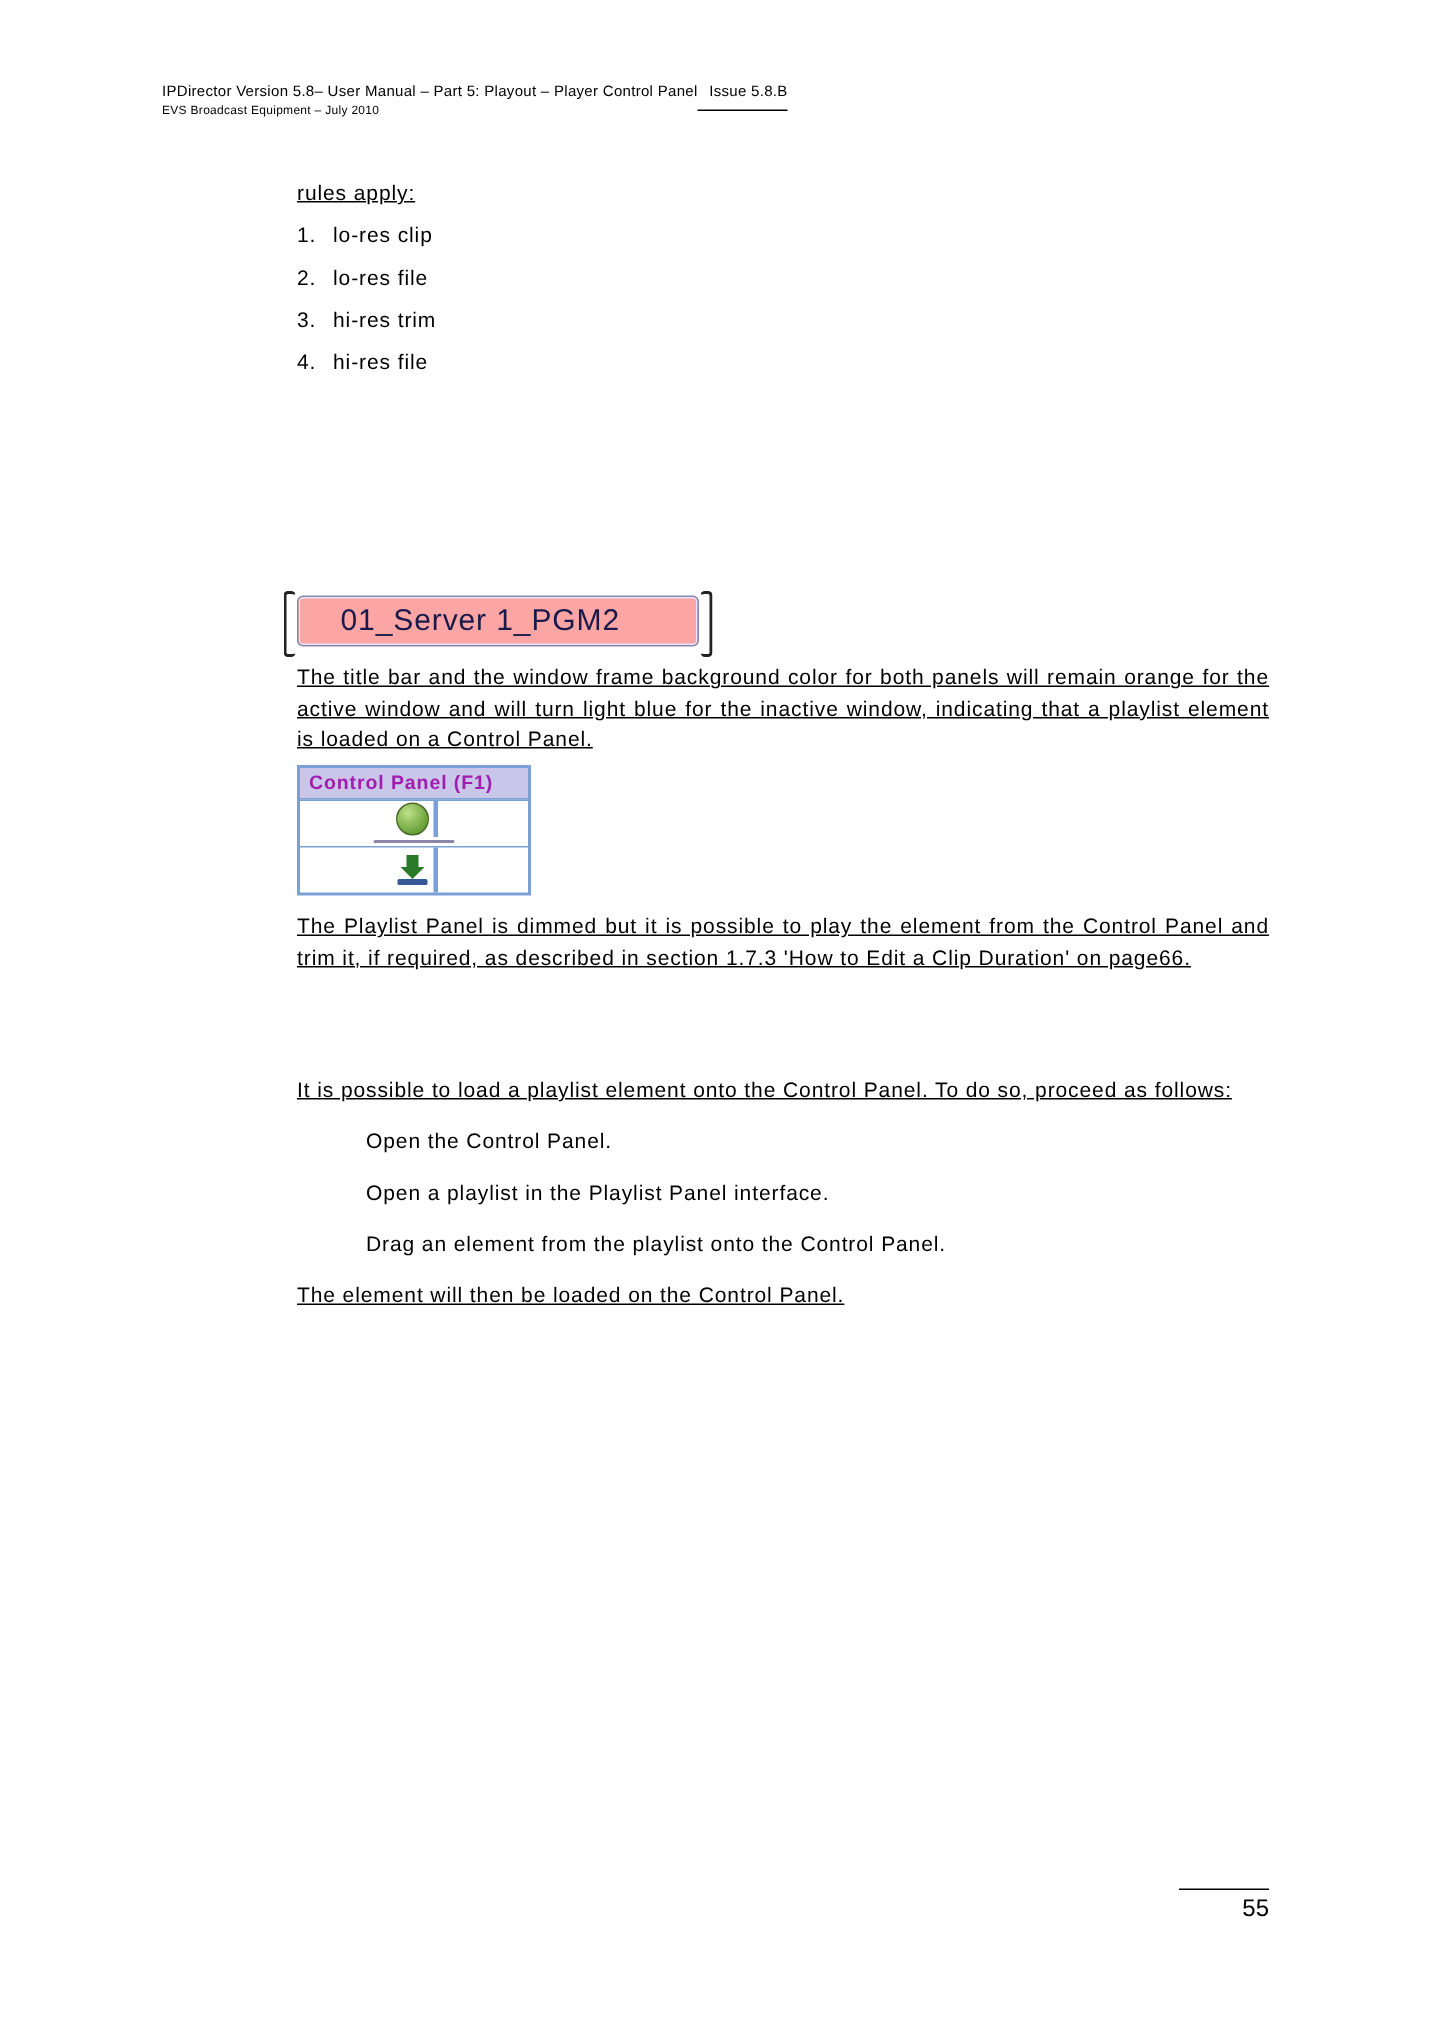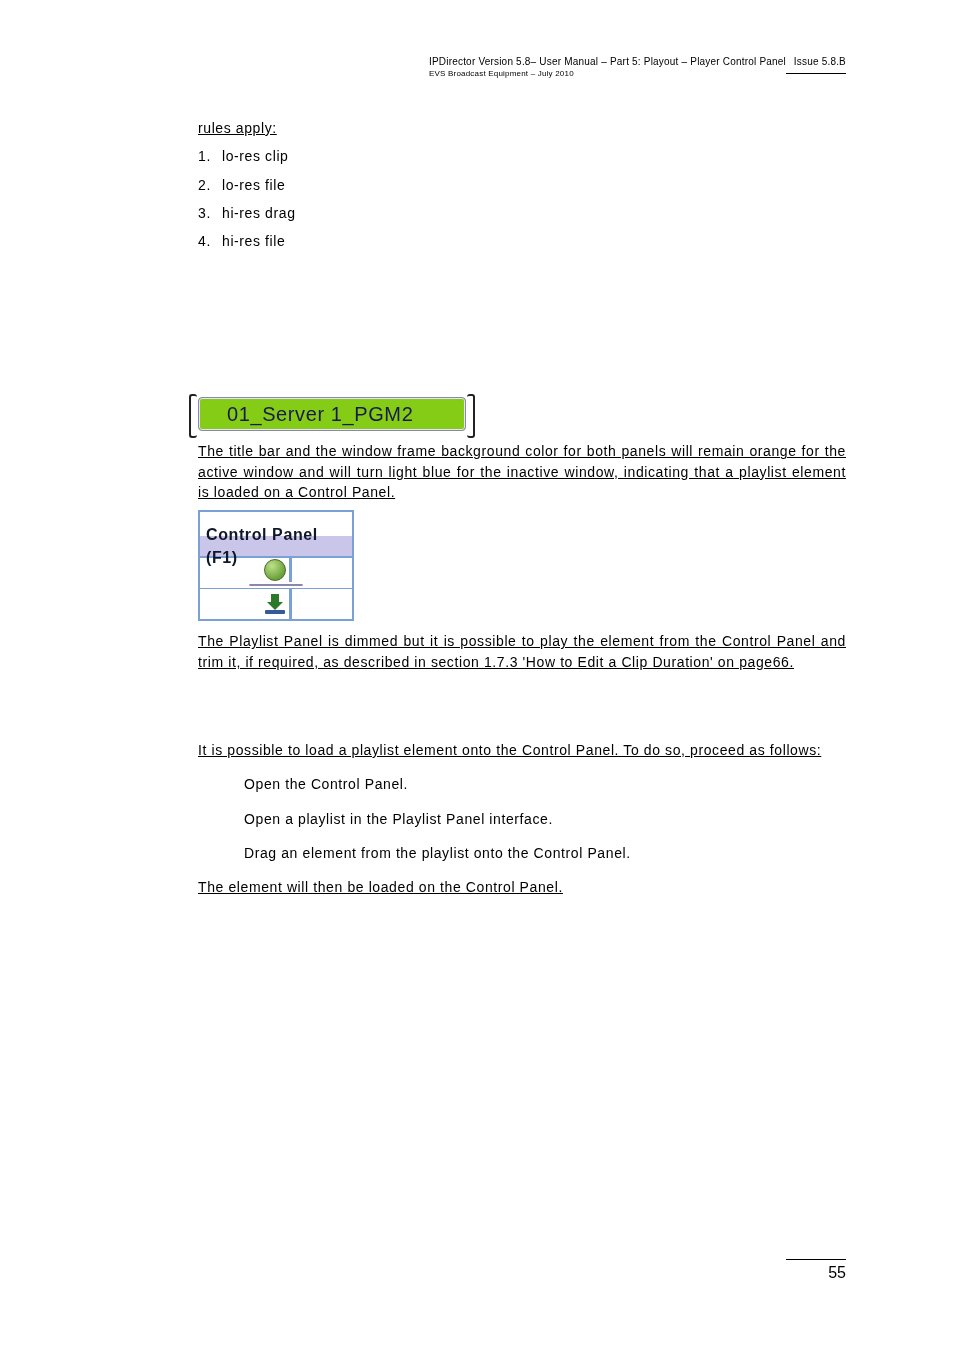--- a/index.html
+++ b/index.html
@@ -11,21 +11,21 @@
   }
   .page {
     width: 954px;
     height: 1350px;
     position: relative;
     box-sizing: border-box;
     padding: 56px 108px 40px 108px;
   }
   .header-row {
     display: flex;
-    justify-content: flex-end;
+    justify-content: flex-start;
     align-items: flex-start;
     font-size: 10px;
     letter-spacing: 0.2px;
   }
   .header-left .line1 {
     font-family: Arial, sans-serif;
   }
   .header-left .line2 {
     font-size: 8px;
     margin-top: 2px;
@@ -69,21 +69,21 @@
   .section-gap-1 { height: 130px; }
   .section-gap-2 { height: 60px; }
 
   .img-channel {
     margin: 8px 0 10px 0;
   }
   .img-channel .outer {
     position: relative;
     width: 266px;
     height: 32px;
-    background: #84cc16;
+    background: #fca5a5;
     border: 1px solid #8a87aa;
     border-radius: 4px;
     box-shadow: inset 0 0 0 1px #e6e4fa;
     display: flex;
     align-items: center;
   }
   .img-channel .bracket {
     position: absolute;
     top: -4px;
     width: 6px;
@@ -114,27 +114,26 @@
     width: 156px;
     border: 2px solid #7aa0d6;
     background: #fff;
     box-sizing: border-box;
   }
   .img-panel .titlebar {
     background: #c9c6e9;
     height: 20px;
     font-family: Arial, sans-serif;
     font-weight: bold;
-    font-size: 16px;
-    color: #0f172a;
+    font-size: 13px;
+    color: #a21caf;
     display: flex;
     align-items: center;
     padding-left: 6px;
     border-bottom: 1px solid #7aa0d6;
-    margin-top: 24px;
   }
   .img-panel .row {
     display: flex;
     align-items: center;
     height: 30px;
     border-top: 1px solid #7aa0d6;
     flex-direction: column;
   }
   .img-panel .row:first-of-type { border-top: none; }
   .img-panel .iconcell {
@@ -221,21 +220,21 @@
       <div class="rule"></div>
     </div>
   </div>
 
   <div class="content">
 
     <p>rules apply:</p>
     <ul class="list">
       <li><span class="num">1.</span><span>lo-res clip</span></li>
       <li><span class="num">2.</span><span>lo-res file</span></li>
-      <li><span class="num">3.</span><span>hi-res drag</span></li>
+      <li><span class="num">3.</span><span>hi-res trim</span></li>
       <li><span class="num">4.</span><span>hi-res file</span></li>
     </ul>
 
     <div class="section-gap-1"></div>
 
 
 
     <div class="img-channel">
       <div class="outer">
         <span class="bracket left"></span>

